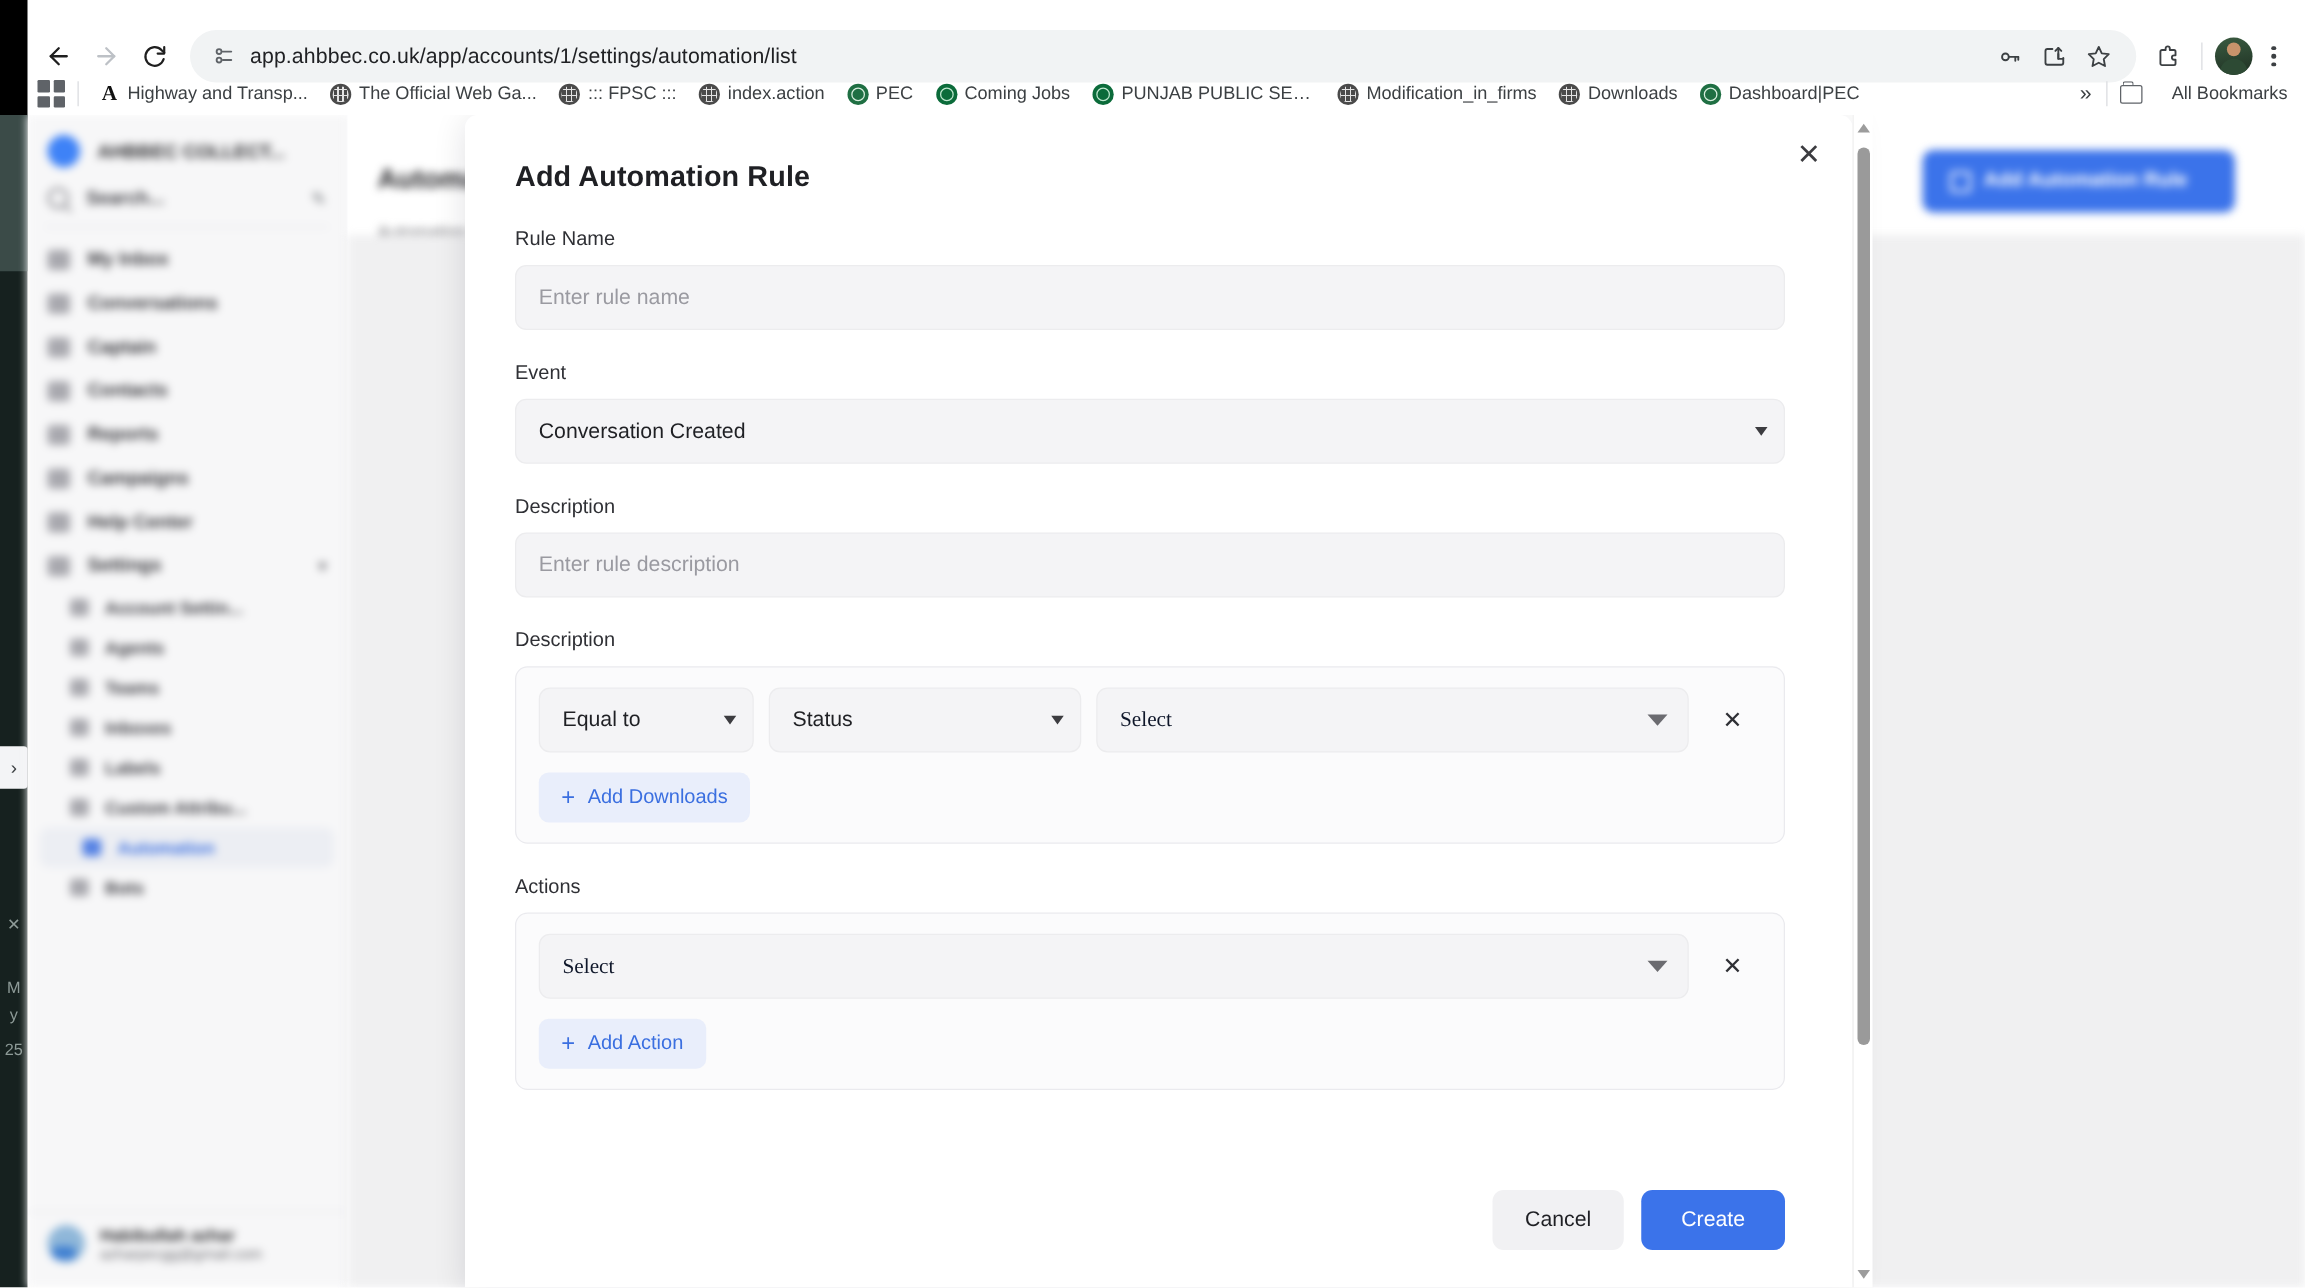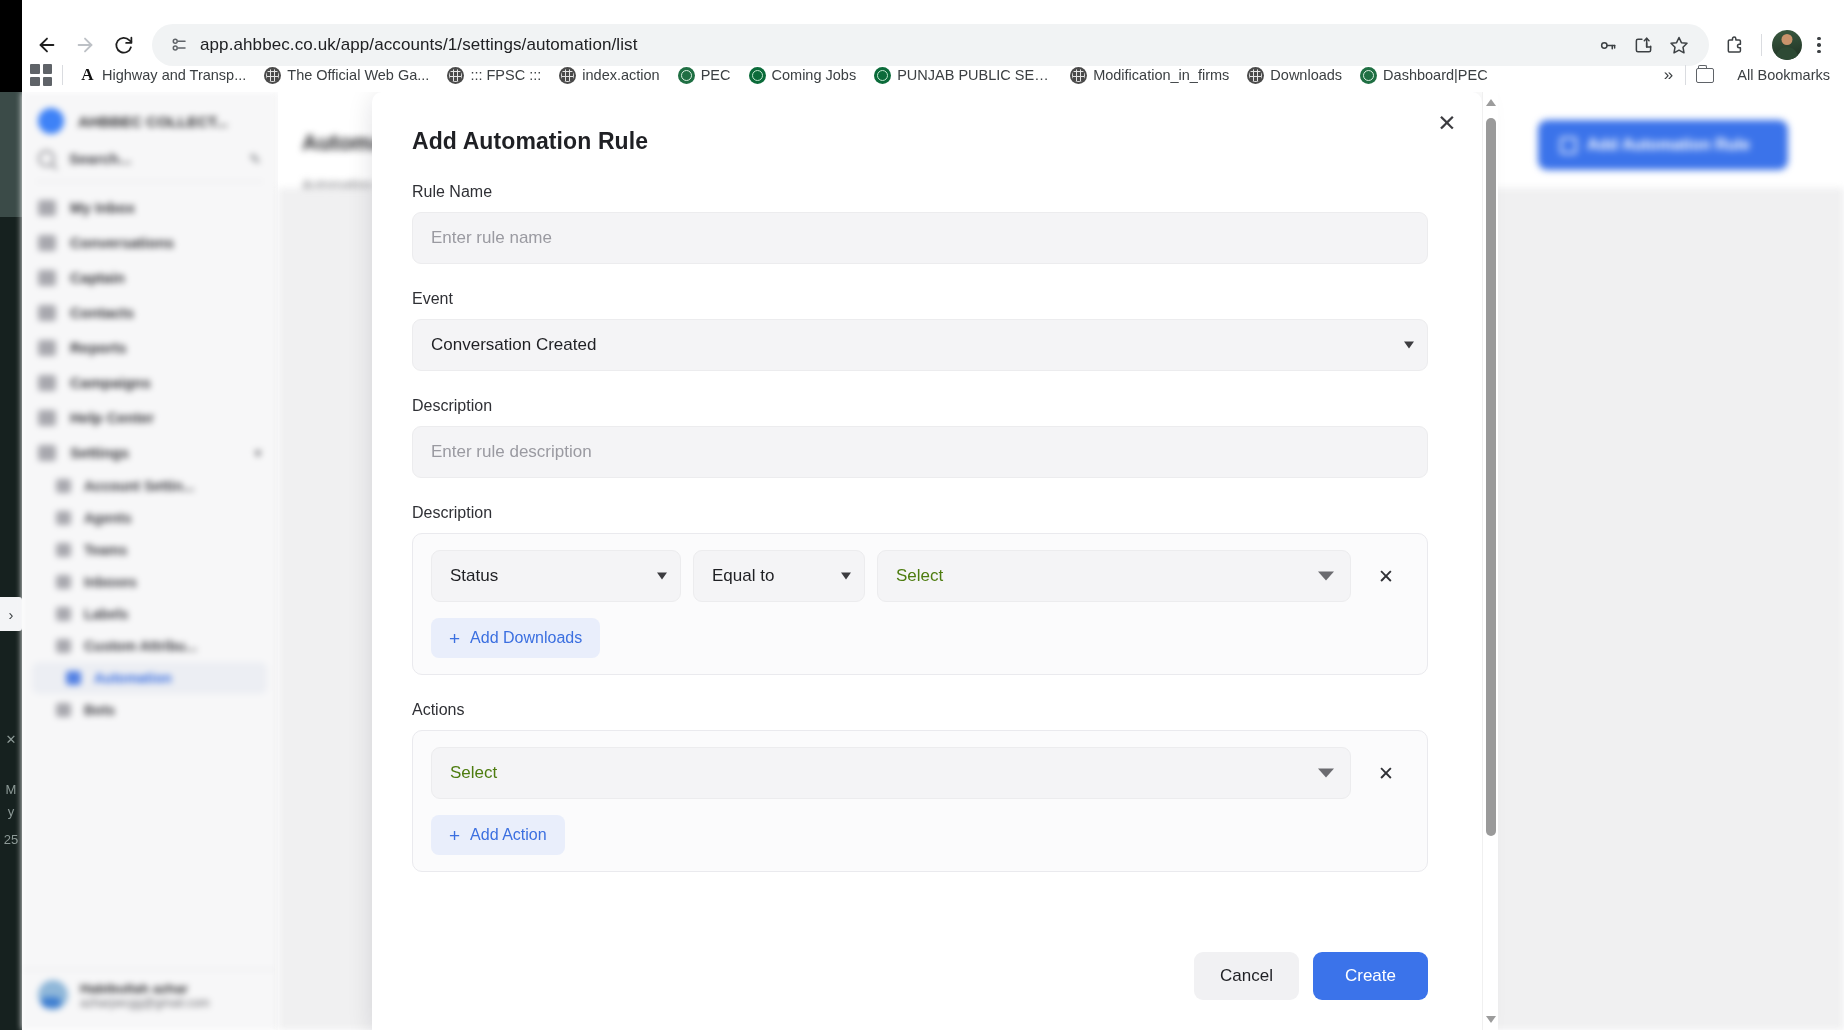--- a/index.html
+++ b/index.html
@@ -193,21 +193,21 @@
     border-radius: 9px; padding: 0 18px; font-size: 17px; color:#24252a;
     font-family: "Liberation Sans", sans-serif; outline: none;
   }
   .text-input::placeholder { color:#9a9aa1; }
 
   .select-box {
     position: relative; width:100%; height: 52px; background:#f4f4f6;
     border: 1px solid #ececee; border-radius: 9px; display:flex; align-items:center;
     padding: 0 34px 0 18px; font-size: 17px; color:#1f2024;
   }
-  .select-box.ph { color:#4d7c0f; }
+  .select-box.ph { color:#0f172a;font-family:Liberation Serif, serif; }
   .caret-sm {
     position:absolute; right: 13px; top: 50%; transform: translateY(-50%);
     width: 0; height: 0; border-left: 5.5px solid transparent; border-right: 5.5px solid transparent;
     border-top: 7px solid #3c3c40;
   }
   .caret-lg {
     position:absolute; right: 16px; top: 50%; transform: translateY(-50%);
     width: 0; height: 0; border-left: 8px solid transparent; border-right: 8px solid transparent;
     border-top: 9px solid #6b6b70;
   }
@@ -404,29 +404,29 @@
 
         <div class="group">
           <div class="field-label">Description</div>
           <input class="text-input" type="text" value="" placeholder="Enter rule description" style="">
         </div>
 
         <div class="group">
           <div class="field-label">Description</div>
           <div class="rule-panel">
             <div class="rule-row">
+              <div class="col col-b">
+                <div class="select-box">
+                  <span>Equal to</span>
+                  <span class="caret-sm"></span>
+                </div>
+              </div>
               <div class="col col-a">
                 <div class="select-box">
                   <span>Status</span>
-                  <span class="caret-sm"></span>
-                </div>
-              </div>
-              <div class="col col-b">
-                <div class="select-box">
-                  <span>Equal to</span>
                   <span class="caret-sm"></span>
                 </div>
               </div>
               <div class="col col-c">
                 <div class="select-box ph">
                   <span>Select</span>
                   <span class="caret-lg"></span>
                 </div>
               </div>
               <div class="col-x">✕</div>

